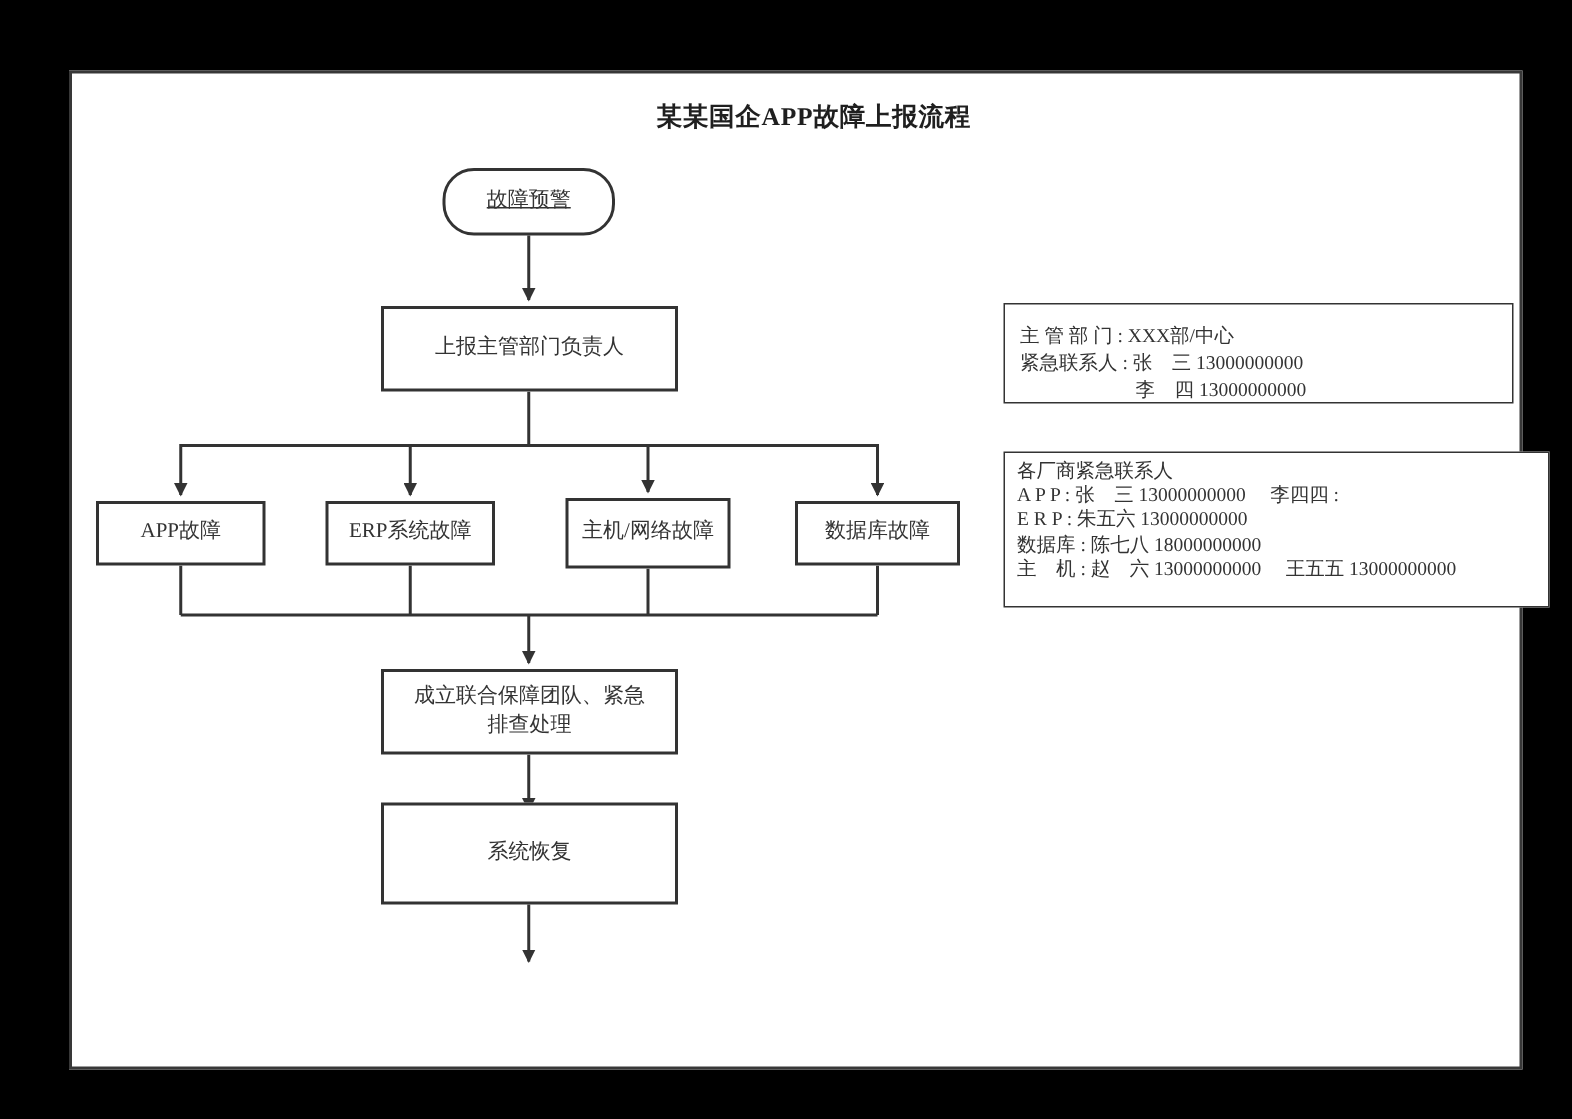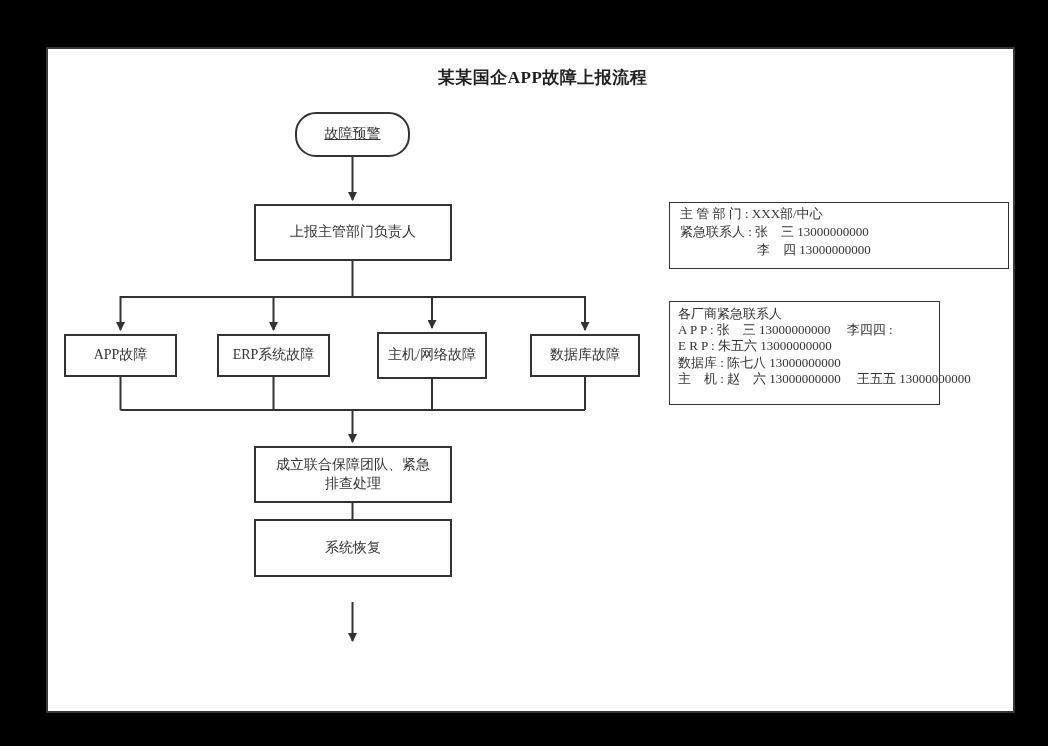--- a/index.html
+++ b/index.html
@@ -37,21 +37,21 @@
   .node.wrap-tight { padding:0 8px; }
   .node.wrap-team { padding:15px 18px; }
   .infobox {
     position:absolute;
     border:1px solid #333333;
     background:#ffffff;
     color:#333333;
     font-size:13px;
   }
   .infobox .line { white-space:pre; line-height:18px; }
-  .infobox-supervisor { padding:2px 10px; }
+  .infobox-supervisor { padding:12px 10px; }
   .infobox-vendors { padding:4px 8px; }
   .infobox-vendors .line { line-height:16.2px; }
   .indent-contact { padding-left:77px; }
 </style>
 </head>
 <body>
 
 <div class="page">
 
   <div class="diagram-title">某某国企APP故障上报流程</div>
@@ -107,32 +107,32 @@
   </div>
 
   <div class="node" style="left:482px;top:285px;width:110px;height:43px">
     <span>数据库故障</span>
   </div>
 
   <div class="node wrap-team" style="left:206px;top:397px;width:198px;height:57px">
     <span>成立联合保障团队、紧急排查处理</span>
   </div>
 
-  <div class="node" style="left:206px;top:470px;width:198px;height:58px">
+  <div class="node" style="left:206px;top:486px;width:198px;height:68px">
     <span>系统恢复</span>
   </div>
 
 
   <div class="infobox infobox-supervisor" style="left:621px;top:153px;width:340px;height:67px">
     <div class="line">主 管 部 门 : XXX部/中心</div>
     <div class="line">紧急联系人 : 张　三 13000000000</div>
     <div class="line indent-contact">李　四 13000000000</div>
   </div>
 
-  <div class="infobox infobox-vendors" style="left:621px;top:252px;width:271px;height:104px">
+  <div class="infobox infobox-vendors" style="left:621px;top:252px;width:364px;height:104px">
     <div class="line">各厂商紧急联系人</div>
     <div class="line">A P P : 张　三 13000000000　 李四四 :</div>
     <div class="line">E R P : 朱五六 13000000000</div>
-    <div class="line">数据库 : 陈七八 13000000000</div>
+    <div class="line">数据库 : 陈七八 18000000000</div>
     <div class="line">主　机 : 赵　六 13000000000　 王五五 13000000000</div>
   </div>
 
 </div>
 
 </body></html>

